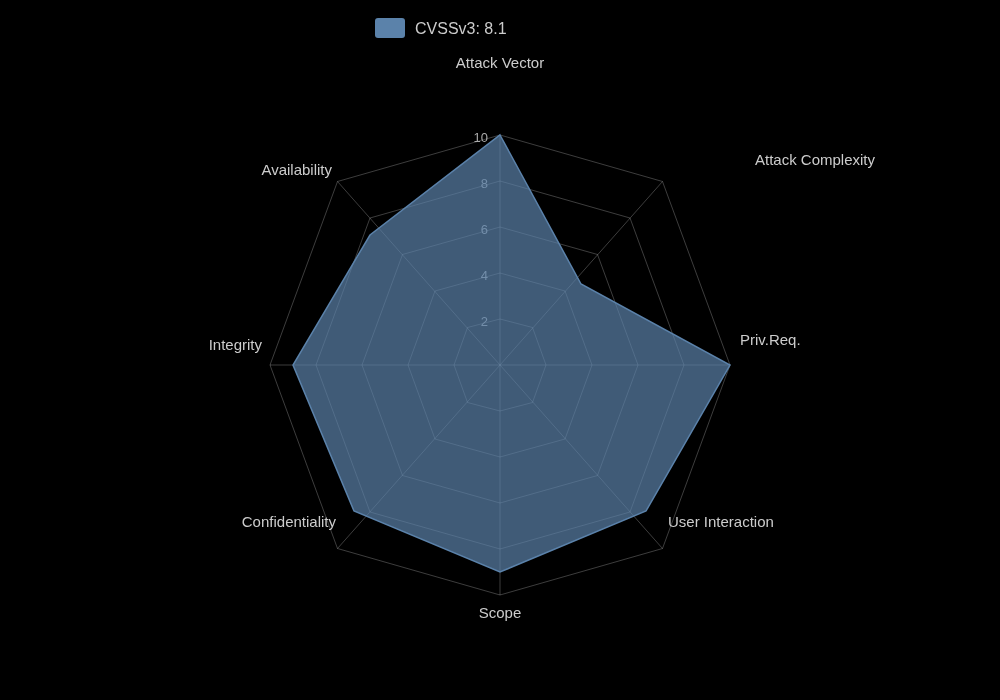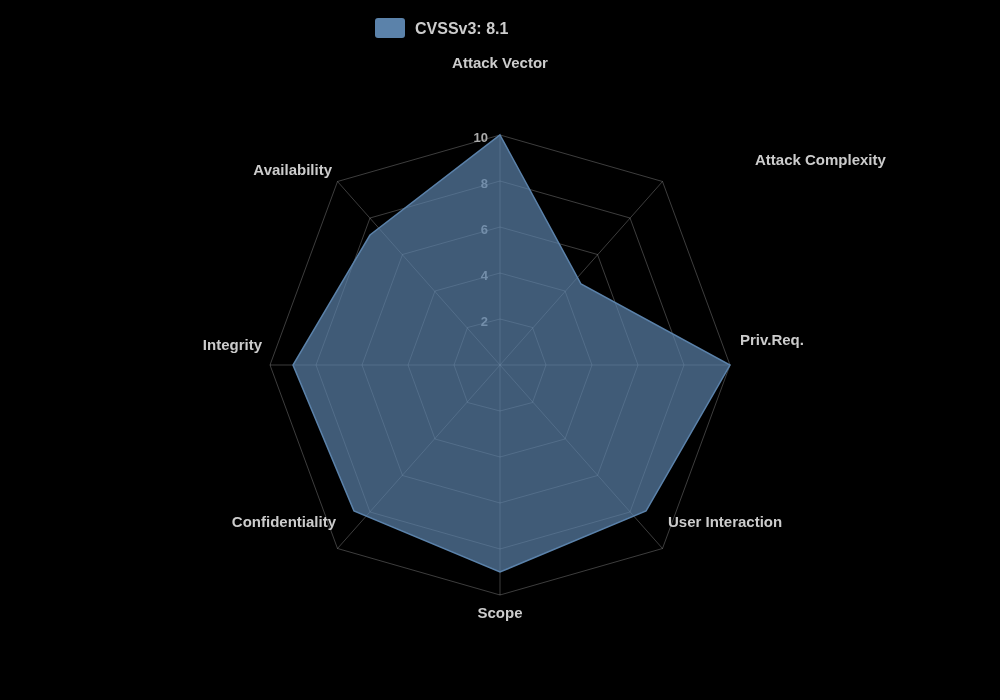--- a/index.html
+++ b/index.html
@@ -13,21 +13,20 @@
       font-family: Arial, sans-serif;
       overflow: hidden;
     }
     .chart-container {
       width: 1000px;
       height: 700px;
       position: relative;
       display: flex;
       align-items: center;
       justify-content: center;
-      font-weight: bold;
     }
     svg {
       width: 1000px;
       height: 700px;
     }
     .label-text {
       fill: #ccc;
       font-size: 15px;
       font-family: Arial, sans-serif;
     }

